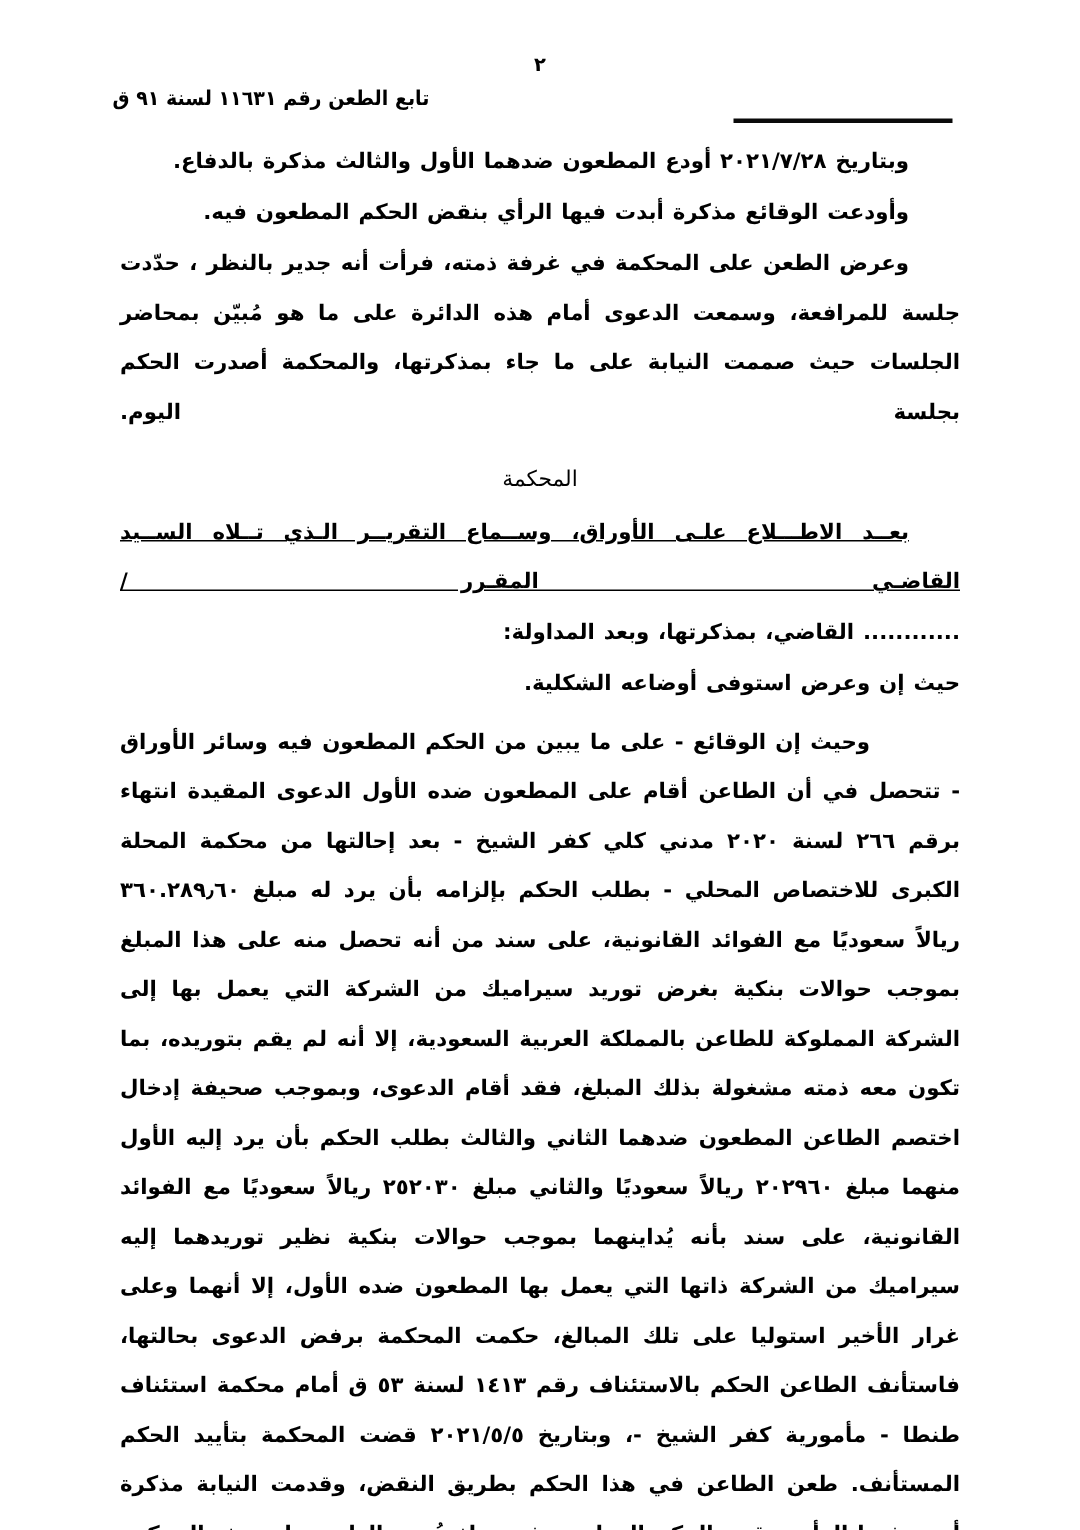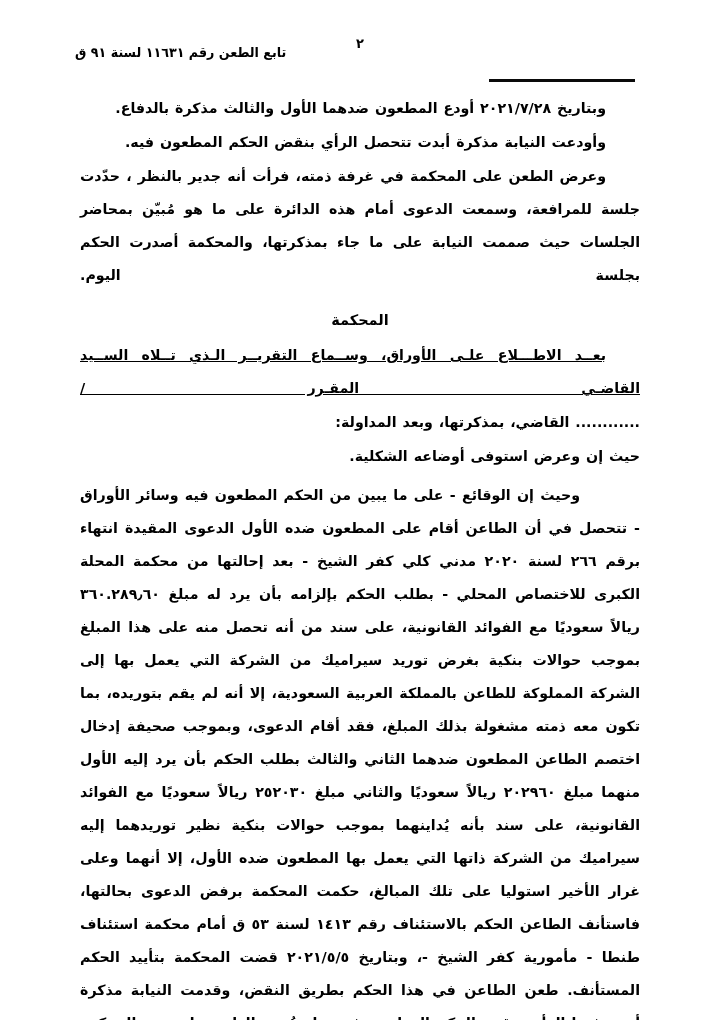--- a/index.html
+++ b/index.html
@@ -33,21 +33,21 @@
     width: 720px;
     text-align: center;
     font-size: 13px;
     font-weight: bold;
     letter-spacing: 0.5px;
     direction: rtl;
   }
 
   .doc-header {
     position: absolute;
-    top: 42px;
+    top: 55px;
     right: 85px;
     width: 560px;
     text-align: left;
     direction: rtl;
     text-decoration: underline;
   }
   .doc-header .header-line {
     display: inline-block;
     font-size: 13.5px;
     font-weight: bold;
@@ -98,21 +98,21 @@
     text-align-last: justify;
   }
   .para.align-right-only {
     text-align: center;
     text-align-last: right;
   }
 
   .center-heading {
     text-align-last: center;
     font-size: 14.5px;
-    font-weight: bold;
+    font-weight: normal;
     margin: 7px 0 4px 0;
     line-height: 30px;
     letter-spacing: 0.5px;
   }
 
   .spaced-line {
     word-spacing: 6px;
     letter-spacing: 0.3px;
     text-decoration: underline;
   }
@@ -128,21 +128,21 @@
 
   <div class="doc-header">
     <span class="header-line">تابع الطعن رقم ١١٦٣١ لسنة ٩١ ق</span>
   </div>
   <div class="header-rule"></div>
 
   <div class="body-block">
 
     <p class="para indent align-right-only">وبتاريخ ٢٠٢١/٧/٢٨ أودع المطعون ضدهما الأول والثالث مذكرة بالدفاع.</p>
 
-    <p class="para indent align-right-only">وأودعت النيابة مذكرة أبدت تتحصل الرأي بنقض الحكم المطعون فيه.</p>
+    <p class="para indent align-right-only">وأودعت الوقائع مذكرة أبدت فيها الرأي بنقض الحكم المطعون فيه.</p>
 
     <p class="para indent just-both">وعرض الطعن على المحكمة في غرفة ذمته، فرأت أنه جدير بالنظر ، حدّدت جلسة للمرافعة، وسمعت الدعوى أمام هذه الدائرة على ما هو مُبيّن بمحاضر الجلسات حيث صممت النيابة على ما جاء بمذكرتها، والمحكمة أصدرت الحكم بجلسة اليوم.</p>
 
     <div class="gap-sm"></div>
 
     <p class="para center-heading">المحكمة</p>
 
     <p class="para indent spaced-line just-both">بعــد الاطـــلاع علـى الأوراق، وســماع التقريــر الـذي تــلاه الســيد القاضـي المقـرر /</p>
 
     <p class="para align-right-only">............ القاضي، بمذكرتها، وبعد المداولة:</p>

